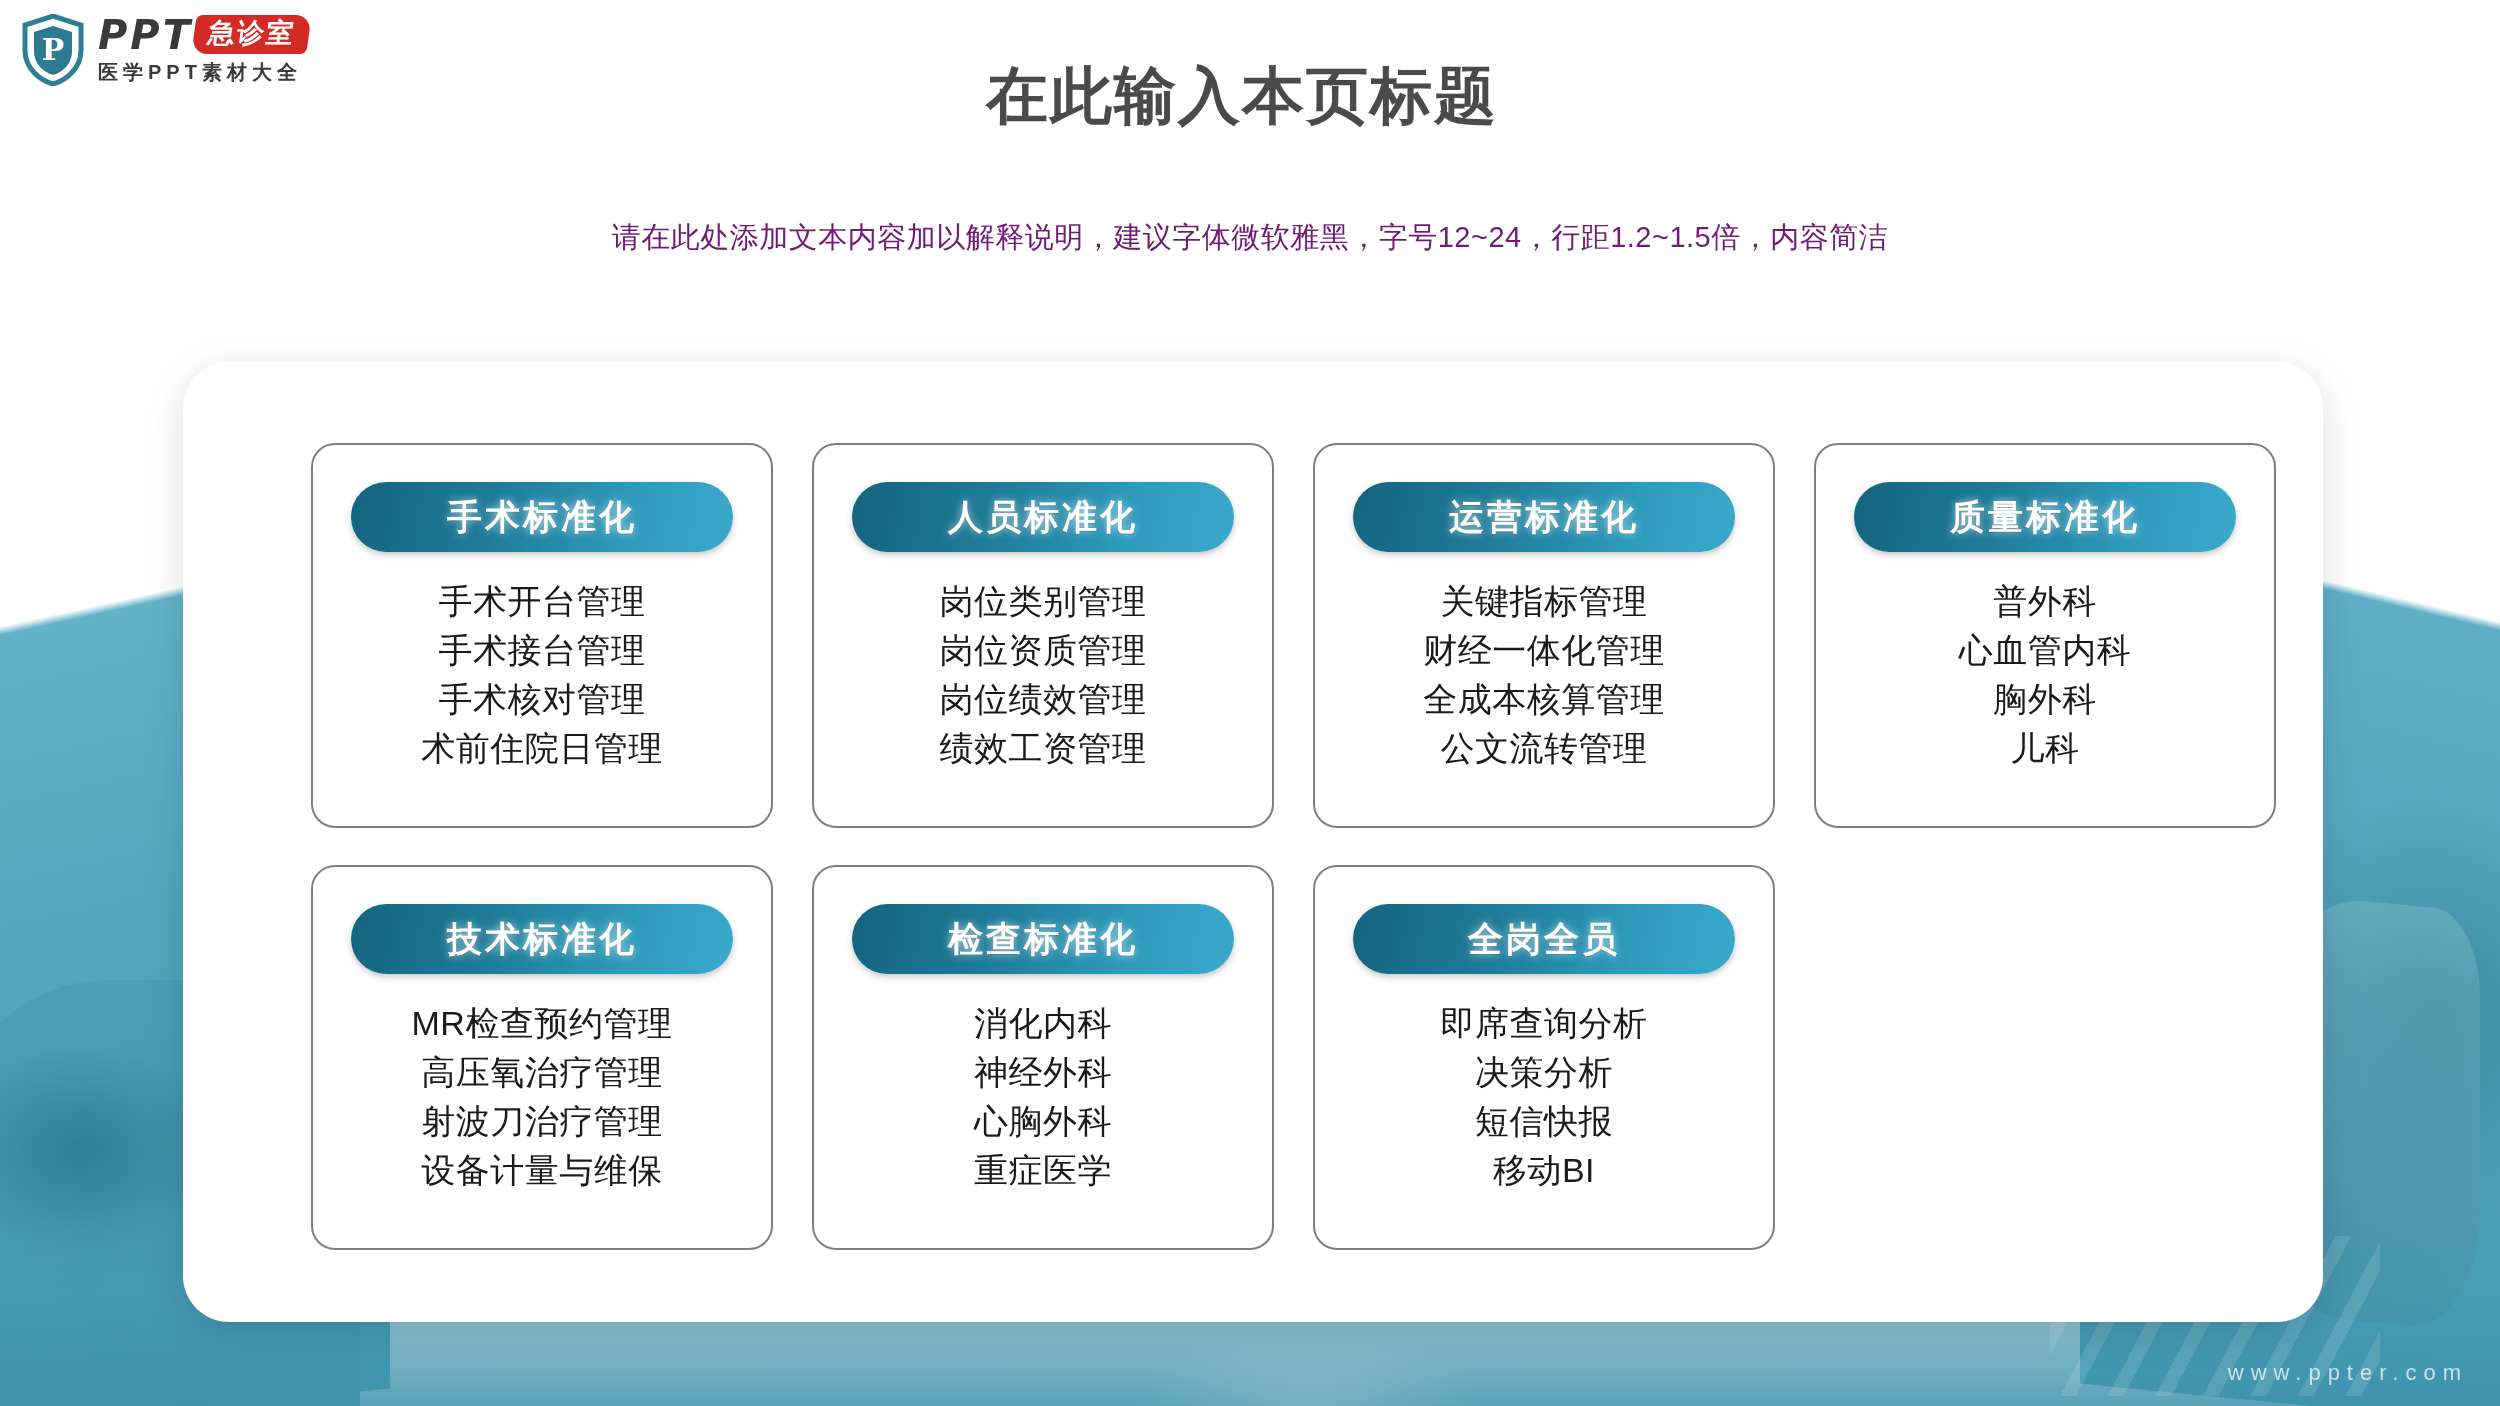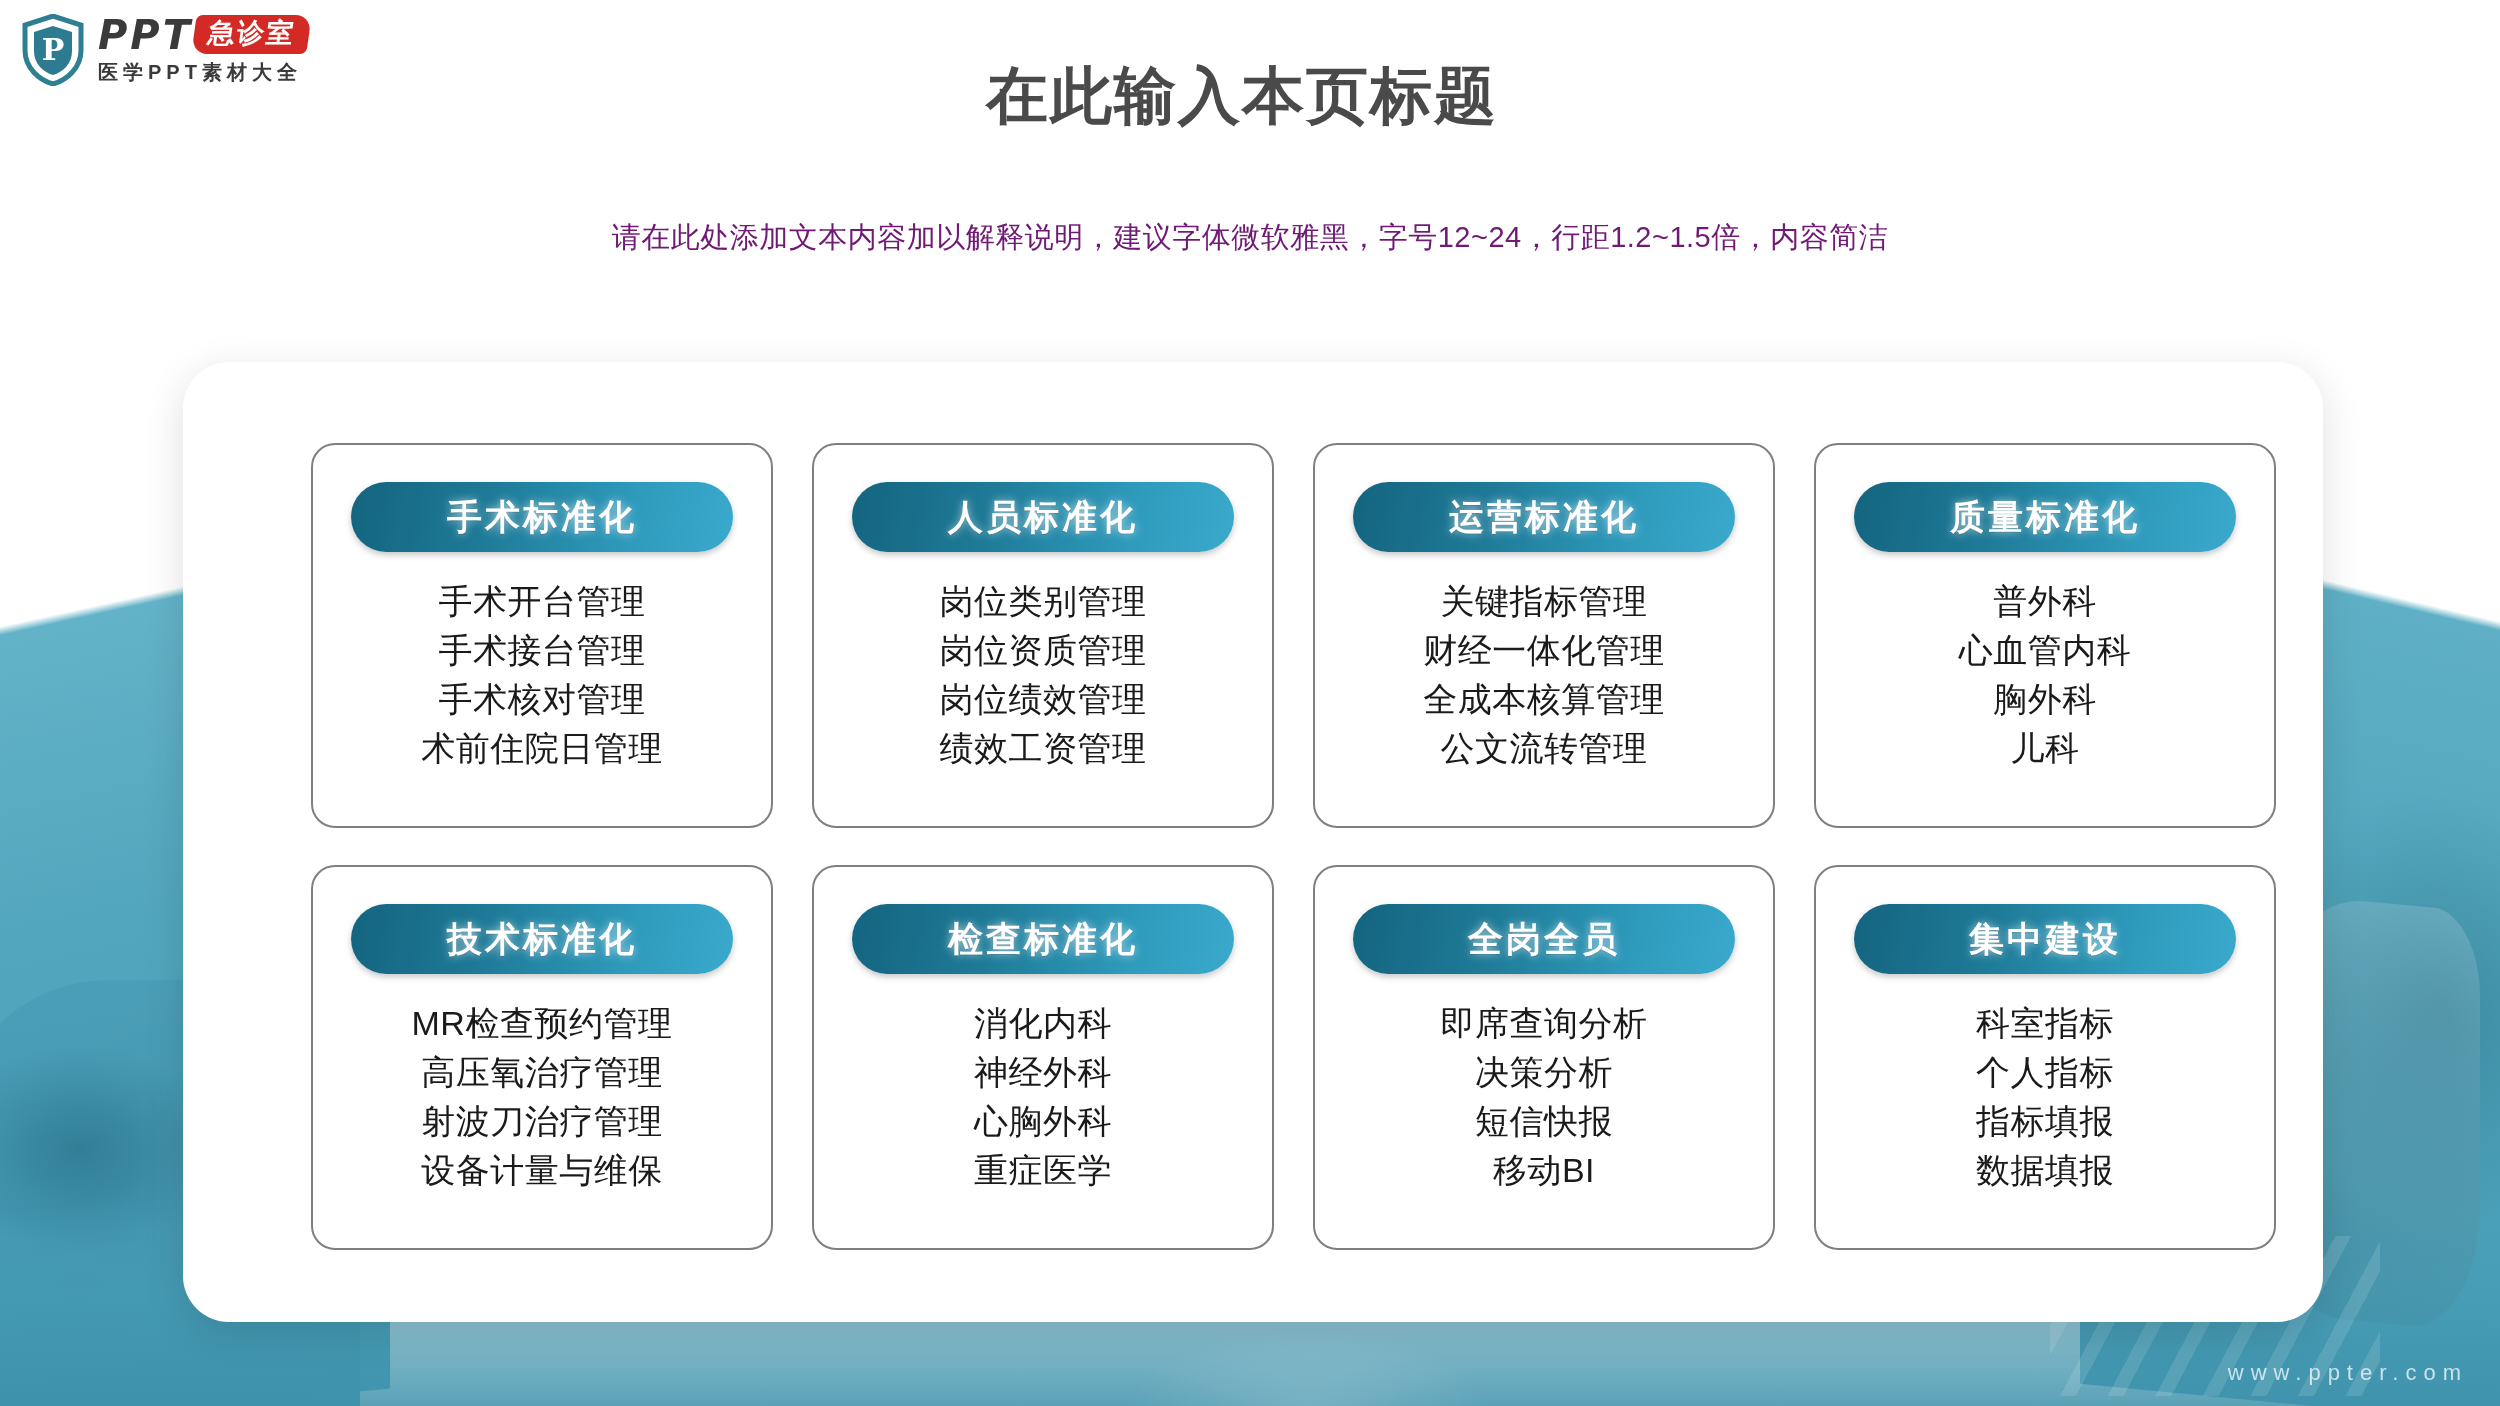--- a/index.html
+++ b/index.html
@@ -332,25 +332,16 @@
   <div class="card">
     <div class="card-pill">全岗全员</div>
     <div class="card-items">
       <div class="card-item">即席查询分析</div>
       <div class="card-item">决策分析</div>
       <div class="card-item">短信快报</div>
       <div class="card-item">移动BI</div>
     </div>
   </div>
 
-  <div class="card">
-    <div class="card-pill">集中建设</div>
-    <div class="card-items">
-      <div class="card-item">科室指标</div>
-      <div class="card-item">个人指标</div>
-      <div class="card-item">指标填报</div>
-      <div class="card-item">数据填报</div>
-    </div>
-  </div>
 
 </div>
 
 <div class="watermark">www.ppter.com</div>
 
 </body></html>

